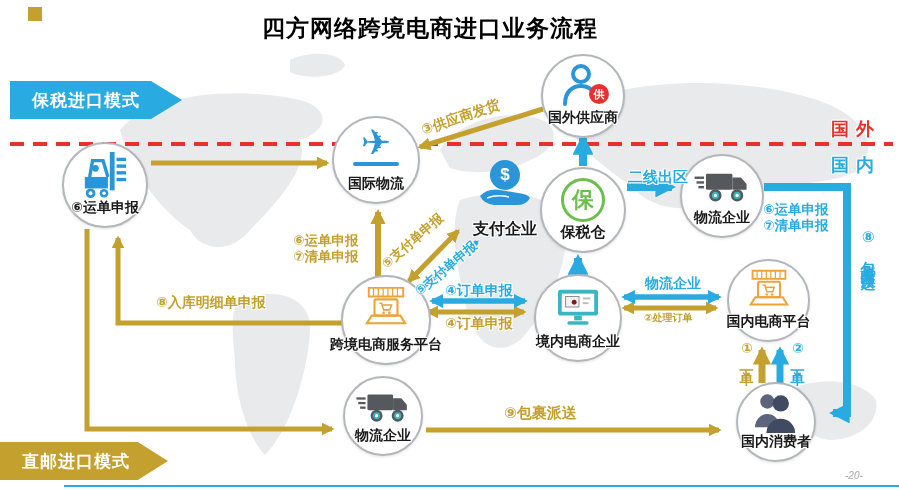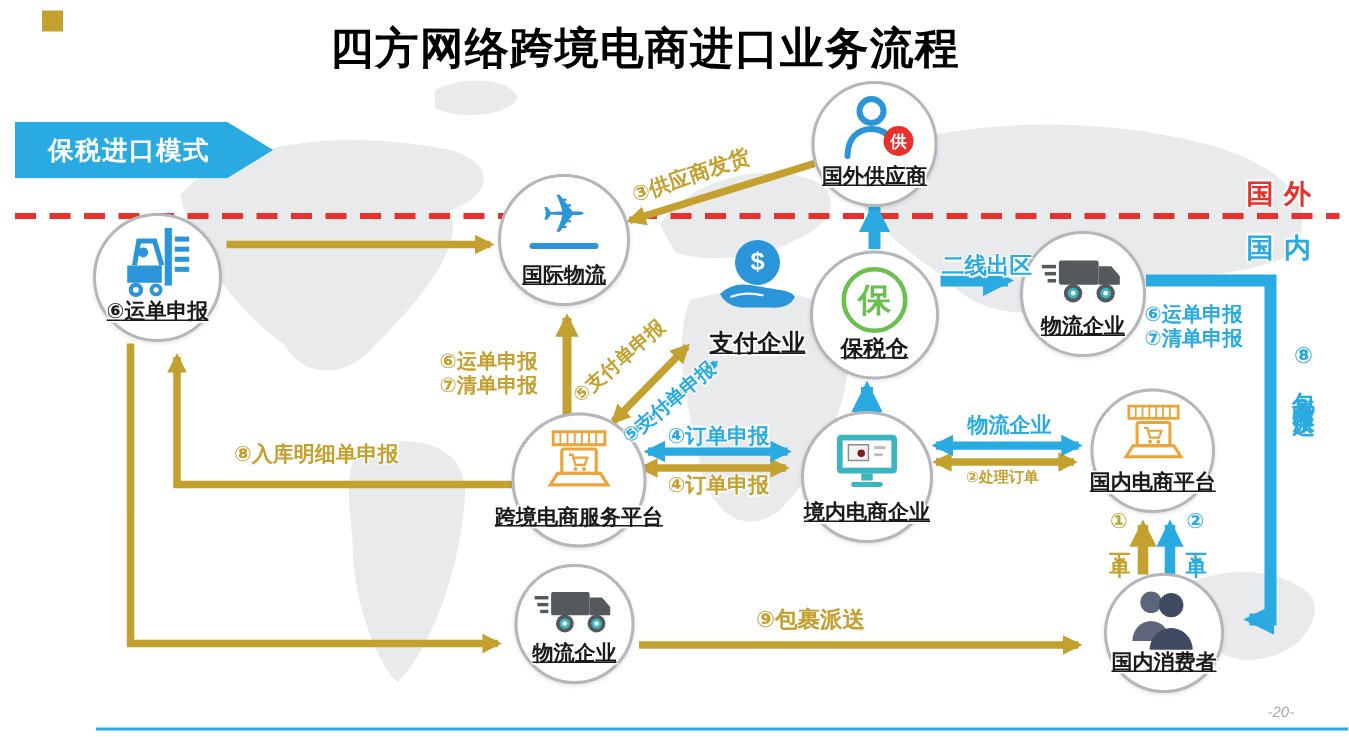--- a/index.html
+++ b/index.html
@@ -5,33 +5,33 @@
   :root{
     --c-blue:#29abe2; --c-gold:#c4a02e; --c-red:#e8312d; --c-green:#6cbf4e;
     --c-orange:#eca338; --c-teal:#3ab6c3; --c-navy:#414a63; --c-truckgray:#55585c;
     --c-iconblue:#2a95d8; --c-textdark:#1a1a1a;
   }
   *{margin:0;padding:0;box-sizing:border-box;}
   body{font-family:"Liberation Sans","DejaVu Sans",sans-serif;background:#fff;}
   .stage{position:relative;width:899px;height:491px;background:#fff;overflow:hidden;}
   .layer{position:absolute;left:0;top:0;}
   .title{position:absolute;left:180px;top:13px;width:500px;text-align:center;
-         font-size:29px;font-weight:bold;color:#000;letter-spacing:1px;}
+         font-size:23px;font-weight:bold;color:#000;letter-spacing:1px;}
   .banner{position:absolute;color:#fff;font-weight:bold;font-size:17px;
           display:flex;align-items:center;padding-left:22px;letter-spacing:1px;
           clip-path:polygon(0 0,82% 0,100% 50%,82% 100%,0 100%);}
   .banner.bonded{left:10px;top:81px;width:172px;height:38px;background:var(--c-blue);text-align:center;}
   .banner.direct{left:0px;top:442px;width:168px;height:38px;background:var(--c-gold);}
   .node{position:absolute;background:#fff;border:2px solid #b3b6ba;border-radius:50%;
         box-shadow:0 1px 3px rgba(0,0,0,.12);display:flex;flex-direction:column;align-items:center;}
   .node.plain{background:transparent;border:none;box-shadow:none;border-radius:0;}
   .icon{position:relative;display:flex;flex-direction:column;align-items:center;}
   .nlabel{position:absolute;bottom:9px;left:50%;transform:translateX(-50%);white-space:nowrap;
           font-weight:bold;font-size:14px;color:var(--c-textdark);
-          text-shadow:-1px -1px 0 #fff,1px -1px 0 #fff,-1px 1px 0 #fff,1px 1px 0 #fff;text-decoration:underline;}
+          text-shadow:-1px -1px 0 #fff,1px -1px 0 #fff,-1px 1px 0 #fff,1px 1px 0 #fff;}
   .lbl{position:absolute;font-weight:bold;white-space:nowrap;
        text-shadow:-1px -1px 0 rgba(255,255,255,.95),1px -1px 0 rgba(255,255,255,.95),
                    -1px 1px 0 rgba(255,255,255,.95),1px 1px 0 rgba(255,255,255,.95);}
   .blue{color:var(--c-blue);} .goldc{color:var(--c-gold);}
   .vert{writing-mode:vertical-rl;text-orientation:upright;letter-spacing:3px;}
   .rot{transform-origin:0 50%;}
   .plane{font-size:36px;line-height:1;color:var(--c-iconblue);}
   .plane-bar{width:46px;height:4px;border-radius:2px;background:var(--c-iconblue);margin-top:1px;}
   .ring{width:44px;height:44px;border:3px solid var(--c-green);border-radius:50%;
         display:flex;align-items:center;justify-content:center;}
@@ -100,20 +100,21 @@
       <path d="M432,301 H525" stroke-width="5.5" marker-start="url(#mBs)" marker-end="url(#mB)"></path>
       <path d="M624,297 H719" stroke-width="5.5" marker-start="url(#mBs)" marker-end="url(#mB)"></path>
       <path d="M410,298 L477,242" stroke-width="4.5" marker-start="url(#mBs)" marker-end="url(#mB)"></path>
       <path d="M780,383 V350" stroke-width="7" marker-end="url(#mB)"></path>
     </g>
   </svg>
 
   <div class="deco-square"></div>
   <div class="title">四方网络跨境电商进口业务流程</div>
   <div class="banner bonded">保税进口模式</div>
+  <div class="banner direct">直邮进口模式</div>
 
   <div class="lbl region" style="left:831px;top:117px;color:var(--c-red)">国外</div>
   <div class="lbl region" style="left:831px;top:153px;color:var(--c-blue)">国内</div>
 
   <div class="node" style="left:62px;top:142px;width:86px;height:86px">
     <div class="icon" style="margin-top:6px">
       <svg width="48" height="50" viewBox="0 0 50 52">
         <g style="fill:var(--c-iconblue)">
           <rect x="30" y="2" width="5" height="40"></rect>
           <rect x="37" y="8" width="10" height="3.5"></rect>

